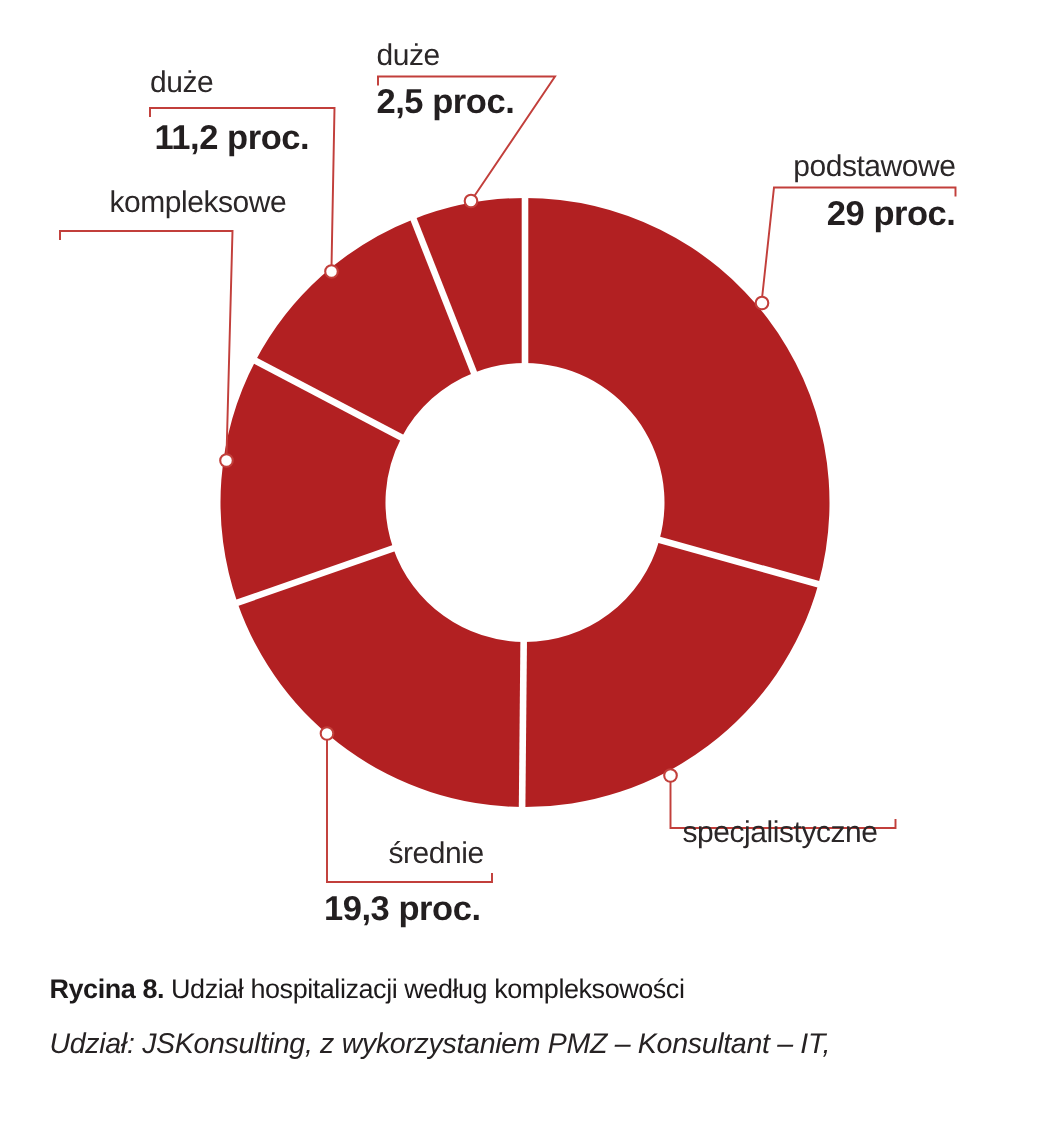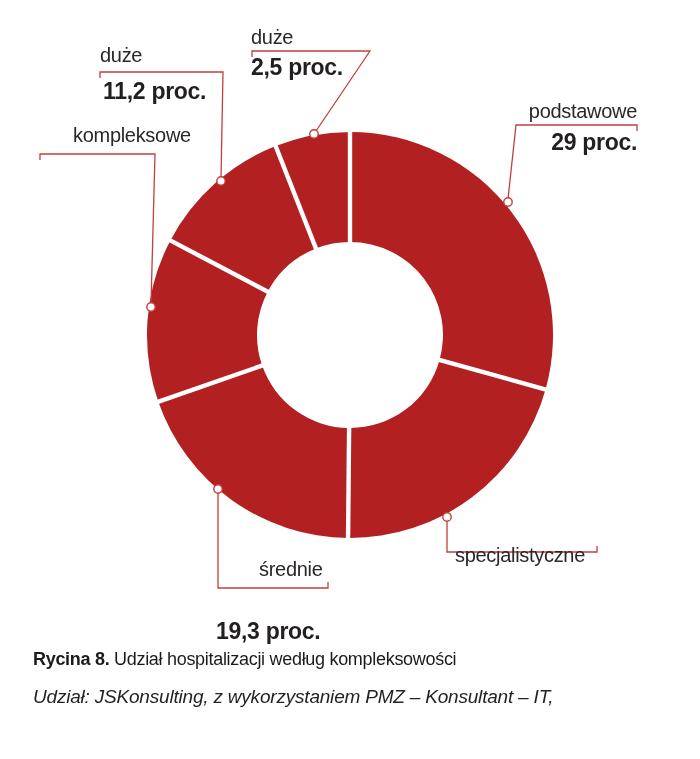--- a/index.html
+++ b/index.html
@@ -77,21 +77,21 @@
   <div class="slice-value" style="left:103px;top:79px;">11,2 proc.</div>
 
   <div class="slice-name" style="left:48px;top:124px;margin-left:25px;">kompleksowe</div>
 
   <div class="slice-name right-align" style="right:63px;top:100px;width:200px;">podstawowe</div>
   <div class="slice-value right-align" style="right:63px;top:130px;width:200px;">29 proc.</div>
 
   <div class="slice-name" style="left:455px;top:544px;">specjalistyczne</div>
 
   <div class="slice-name" style="left:259px;top:558px;">średnie</div>
-  <div class="slice-value" style="left:216px;top:619px;">19,3 proc.</div>
+  <div class="slice-value" style="left:216px;top:593px;">19,3 proc.</div>
 
   <div class="caption">
     <span class="cap-prefix">Rycina 8.</span>
     <span>Udział hospitalizacji według kompleksowości</span>
   </div>
   <div class="source">
     <div>Udział: JSKonsulting, z wykorzystaniem PMZ – Konsultant – IT,</div>
   </div>
 
 </div>

